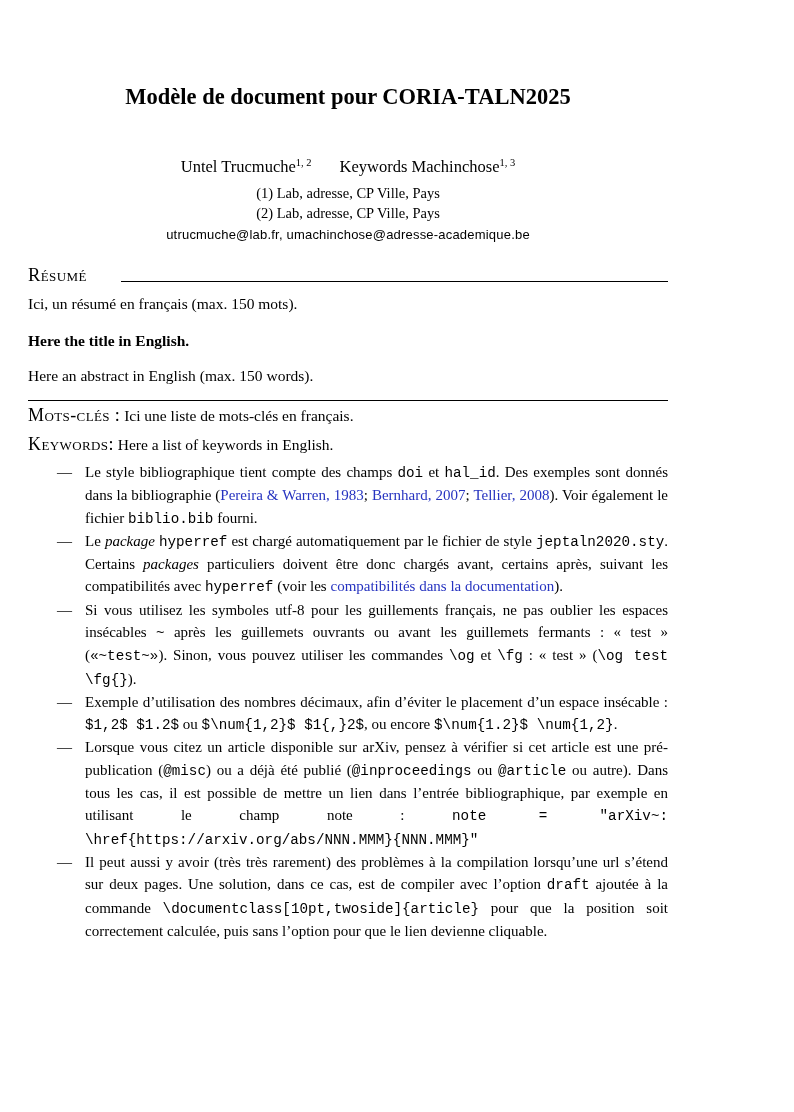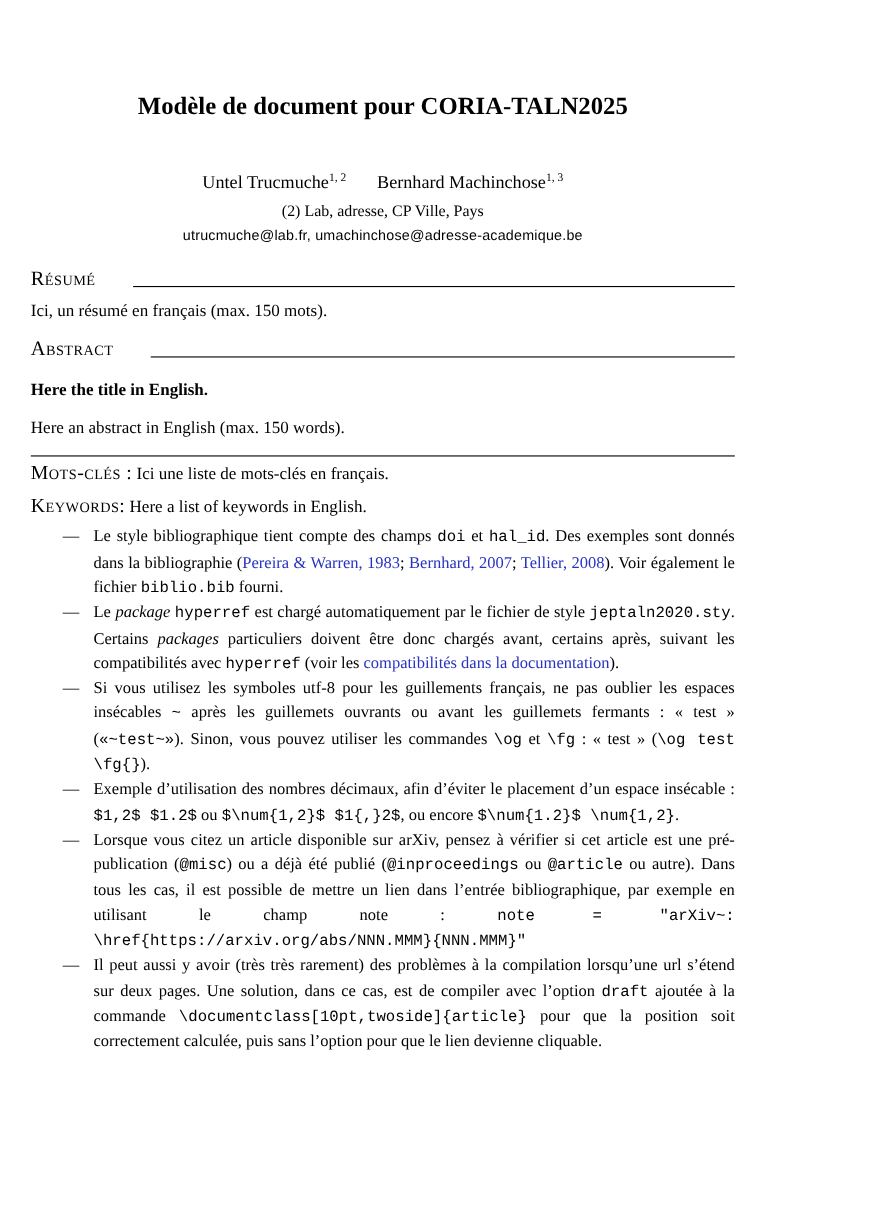--- a/index.html
+++ b/index.html
@@ -84,39 +84,36 @@
   .link { color: var(--link, #2633c0); }
 </style>
 </head>
 <body>
 
 <div class="page">
 
   <h1 class="title">Modèle de document pour CORIA-TALN2025</h1>
 
   <div class="authors">
-    <span class="author"><span>Untel Trucmuche</span><sup>1, 2</sup></span><span class="author"><span>Bernhard Machinchose</span><sup>1, 3</sup></span>
+    <span class="author"><span>Untel Trucmuche</span><sup>1, 2</sup></span><span class="author"><span>Keywords Machinchose</span><sup>1, 3</sup></span>
   </div>
 
   <div class="affiliations">
+      <div>(1) Lab, adresse, CP Ville, Pays</div>
       <div>(2) Lab, adresse, CP Ville, Pays</div>
     </div>
 
   <div class="emails">utrucmuche@lab.fr, umachinchose@adresse-academique.be</div>
 
   <div class="labeled-rule">
     <span class="sc-label">Résumé</span>
     <span class="rule"></span>
   </div>
   <p class="body-text">Ici, un résumé en français (max. 150 mots).</p>
 
-  <div class="labeled-rule abstract-row">
-    <span class="sc-label">Abstract</span>
-    <span class="rule"></span>
-  </div>
   <p class="body-text bold-title">Here the title in English.</p>
   <p class="body-text abstract-underlined">Here an abstract in English (max. 150 words).</p>
 
   <p class="kw-line">
     <span class="sc-label">Mots-clés :</span>
     <span>Ici une liste de mots-clés en français.</span>
   </p>
   <p class="kw-line keywords-line">
     <span class="sc-label">Keywords:</span>
     <span>Here a list of keywords in English.</span>

